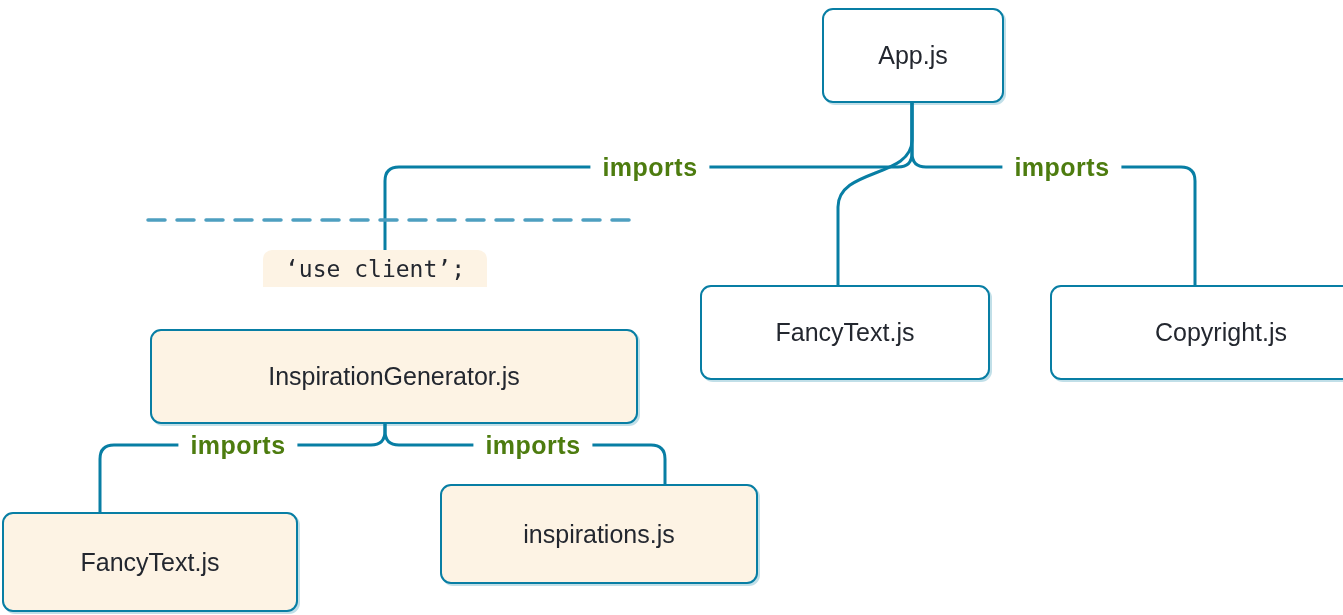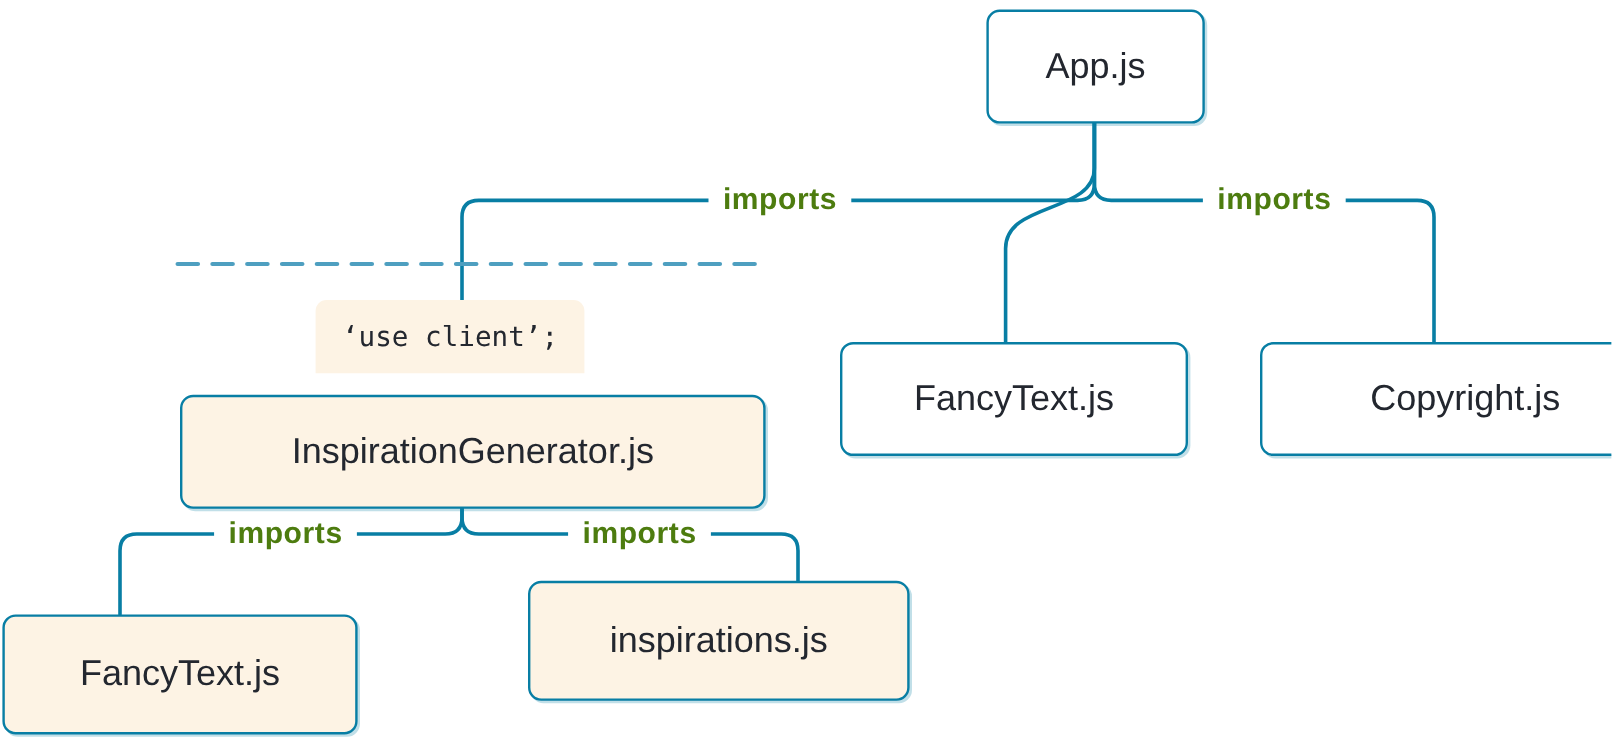--- a/index.html
+++ b/index.html
@@ -36,21 +36,21 @@
     stroke-dasharray: 17 12;
   }
   .node {
     position: absolute;
     box-sizing: border-box;
     border: 2.5px solid #087ea4;
     border-radius: 11px;
     display: flex;
     align-items: center;
     justify-content: center;
-    font-size: 30px;
+    font-size: 25px;
     color: #23272f;
     box-shadow: 2px 2px 0 rgba(8, 126, 164, 0.25);
   }
   .node.server { background: #ffffff; }
   .node.client { background: #fdf3e4; }
   .edge-label {
     position: absolute;
     transform: translate(-50%, -50%);
     background: #ffffff;
     padding: 2px 12px;
@@ -58,21 +58,21 @@
     font-size: 25px;
     letter-spacing: 0.5px;
     color: #4d7c0f;
     white-space: nowrap;
   }
   .directive-tag {
     position: absolute;
     left: 263px;
     top: 250px;
     height: 37px;
-    padding: 12px 22px;
+    padding: 0 22px;
     background: #fdf3e4;
     border-radius: 9px 9px 0 0;
     display: flex;
     align-items: center;
     justify-content: center;
     font-family: "DejaVu Sans Mono", "Liberation Mono", monospace;
     font-size: 23px;
     color: #23272f;
     white-space: nowrap;
   }

